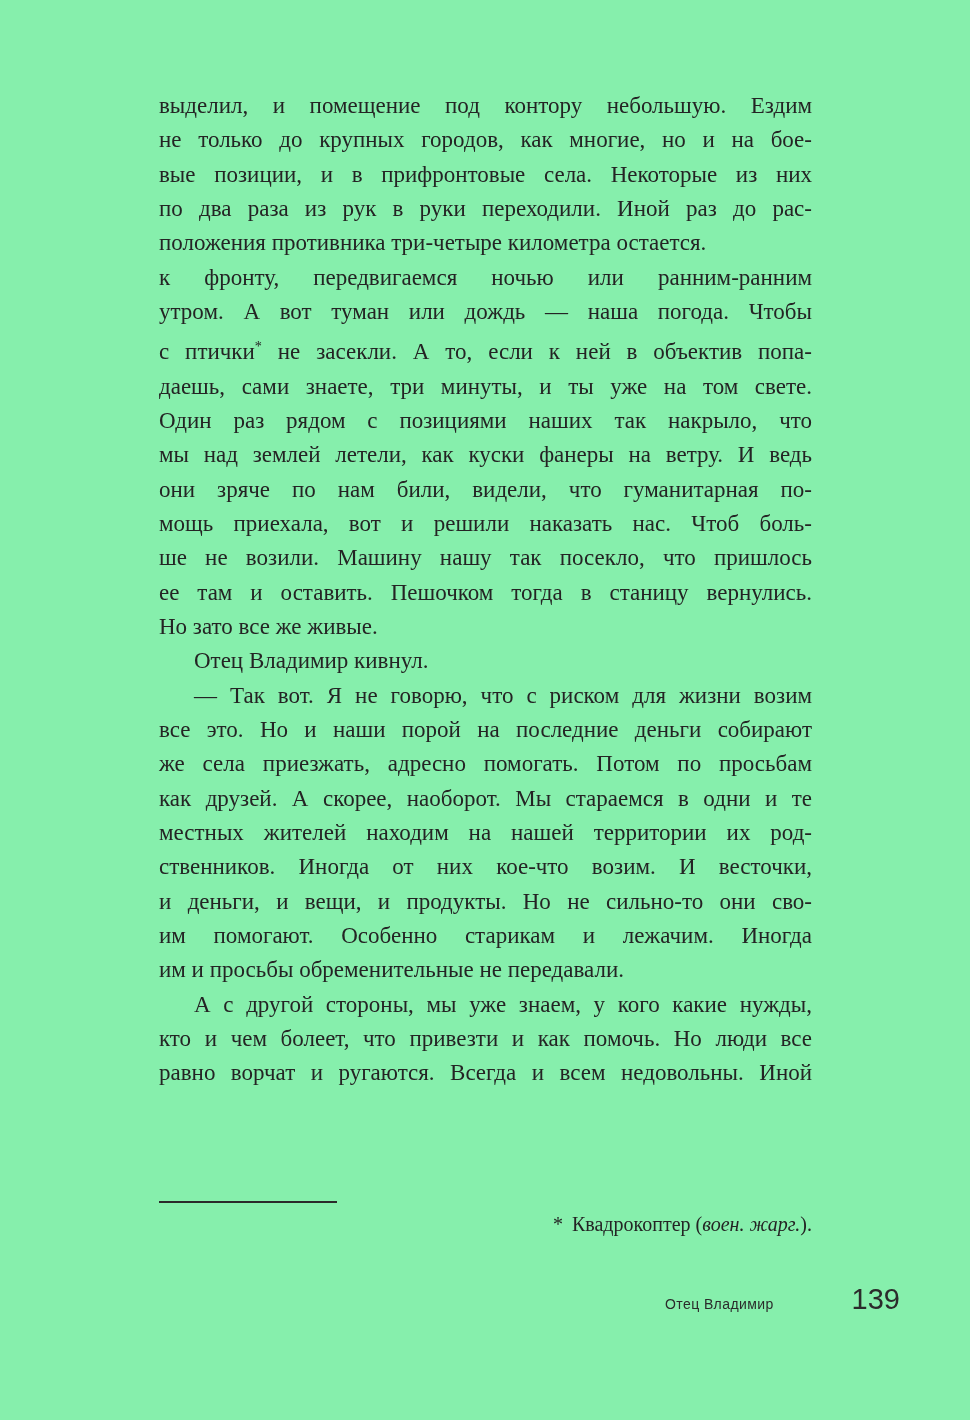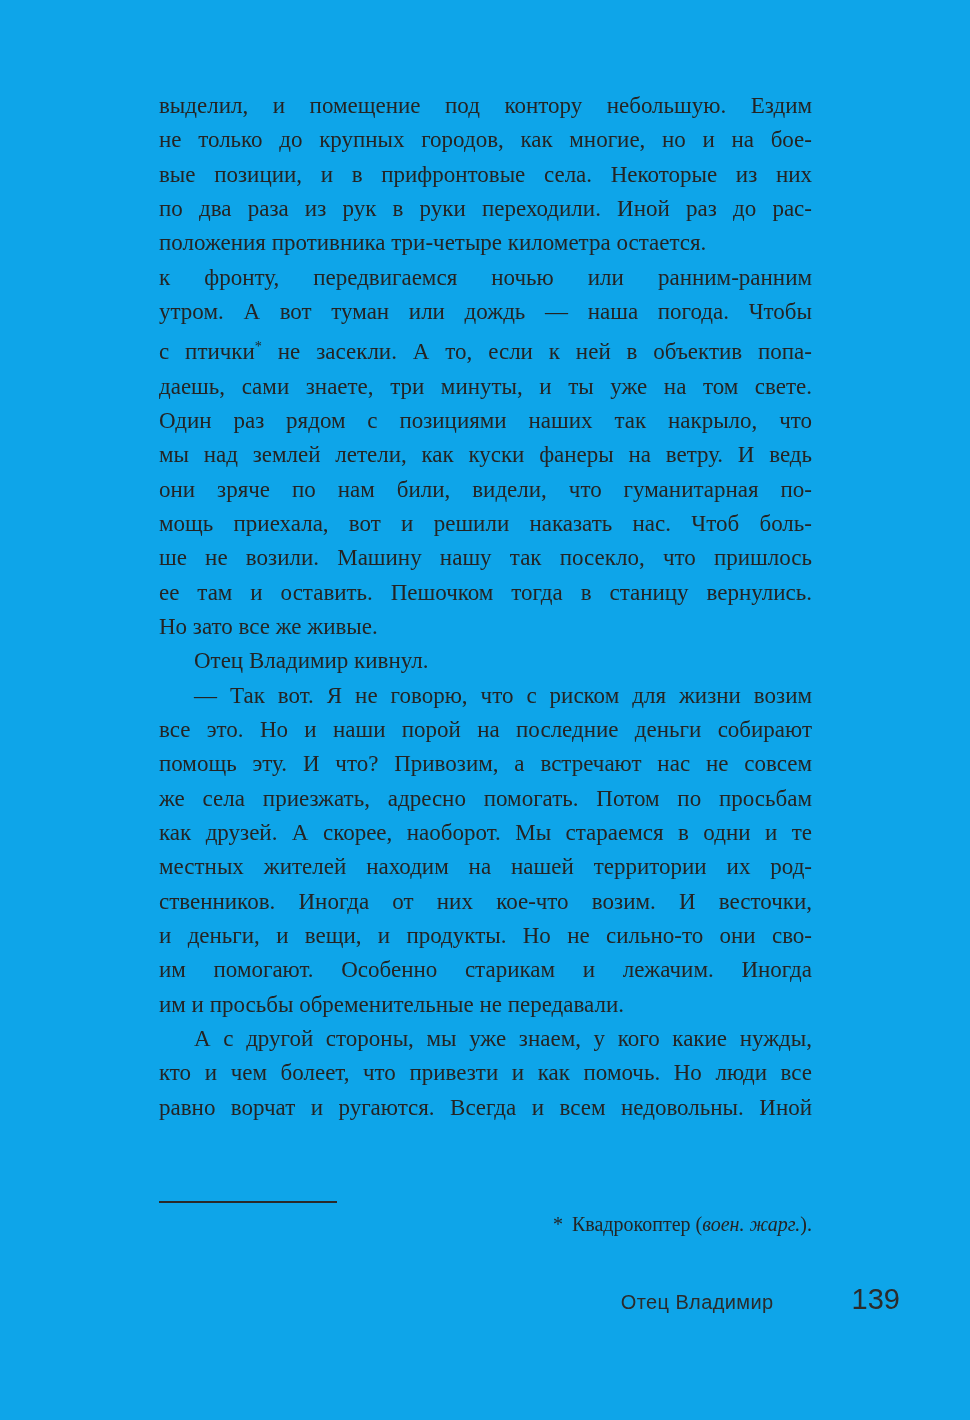--- a/index.html
+++ b/index.html
@@ -1,20 +1,20 @@
 <!DOCTYPE html>
 <html lang="ru"><head>
 <meta charset="utf-8">
 <style>
   html,body{margin:0;padding:0;}
   body{background:#ffffff;}
   .page{
     position:relative;
     width:970px;height:1420px;
-    background:#0ea5e9;
+    background:#86efac;
     overflow:hidden;
     font-family:"Liberation Serif", serif;
     color:#242424;
   }
   .text-block{
     position:absolute;
     left:159px;top:89px;
     width:653px;
   }
   .line{
@@ -61,21 +61,21 @@
     position:absolute;
     top:1285px;
     right:70px;
     display:flex;
     align-items:baseline;
     gap:46px;
     font-family:"Liberation Sans", sans-serif;
     color:#2b2b2b;
   }
   .chapter{
-    font-size:20px;
+    font-size:14px;
     letter-spacing:0.4px;
     line-height:1;
   }
   .pagenum{
     font-size:29px;
     line-height:1;
     margin-left:32px;
   }
 </style>
 </head>
@@ -103,21 +103,20 @@
         <div class="line">ше не возили. Машину нашу так посекло, что пришлось</div>
         <div class="line">ее там и оставить. Пешочком тогда в станицу вернулись.</div>
         <div class="line no-justify">Но зато все же живые.</div>
       </div>
       <div class="paragraph">
         <div class="line no-justify indent">Отец Владимир кивнул.</div>
       </div>
       <div class="paragraph">
         <div class="line indent">— Так вот. Я не говорю, что с риском для жизни возим</div>
         <div class="line">все это. Но и наши порой на последние деньги собирают</div>
-        <div class="line">помощь эту. И что? Привозим, а встречают нас не совсем</div>
         <div class="line">же села приезжать, адресно помогать. Потом по просьбам</div>
         <div class="line">как друзей. А скорее, наоборот. Мы стараемся в одни и те</div>
         <div class="line">местных жителей находим на нашей территории их род-</div>
         <div class="line">ственников. Иногда от них кое-что возим. И весточки,</div>
         <div class="line">и деньги, и вещи, и продукты. Но не сильно-то они сво-</div>
         <div class="line">им помогают. Особенно старикам и лежачим. Иногда</div>
         <div class="line no-justify">им и просьбы обременительные не передавали.</div>
       </div>
       <div class="paragraph">
         <div class="line indent">А с другой стороны, мы уже знаем, у кого какие нужды,</div>

